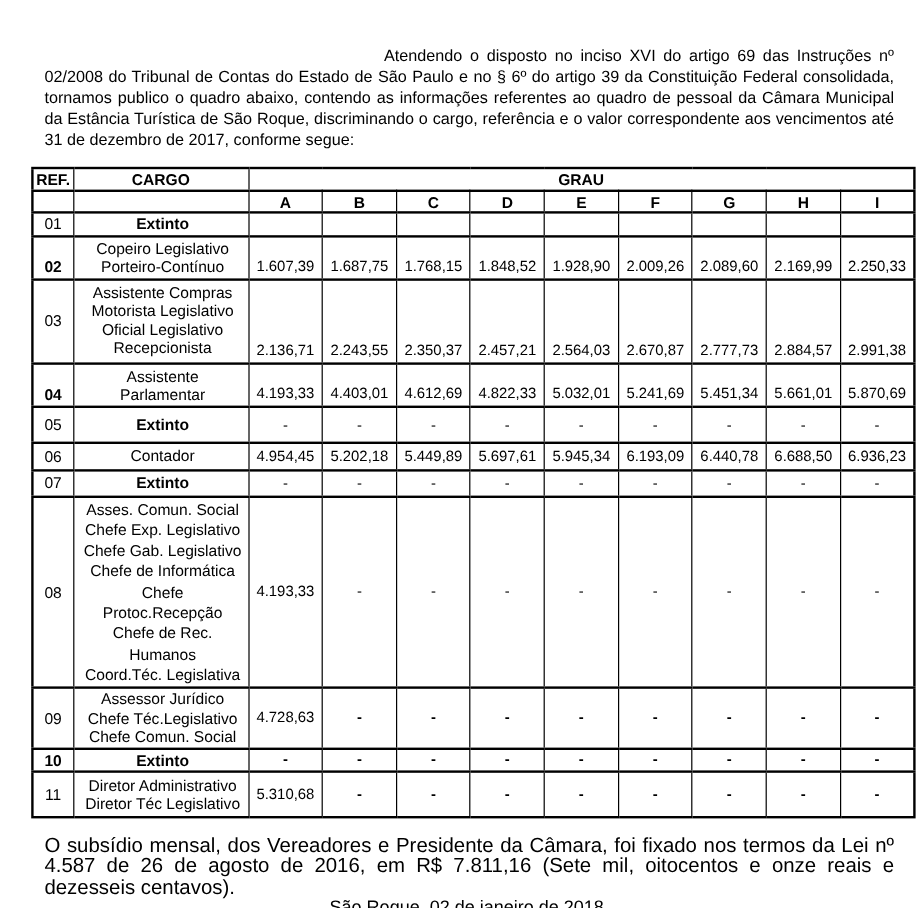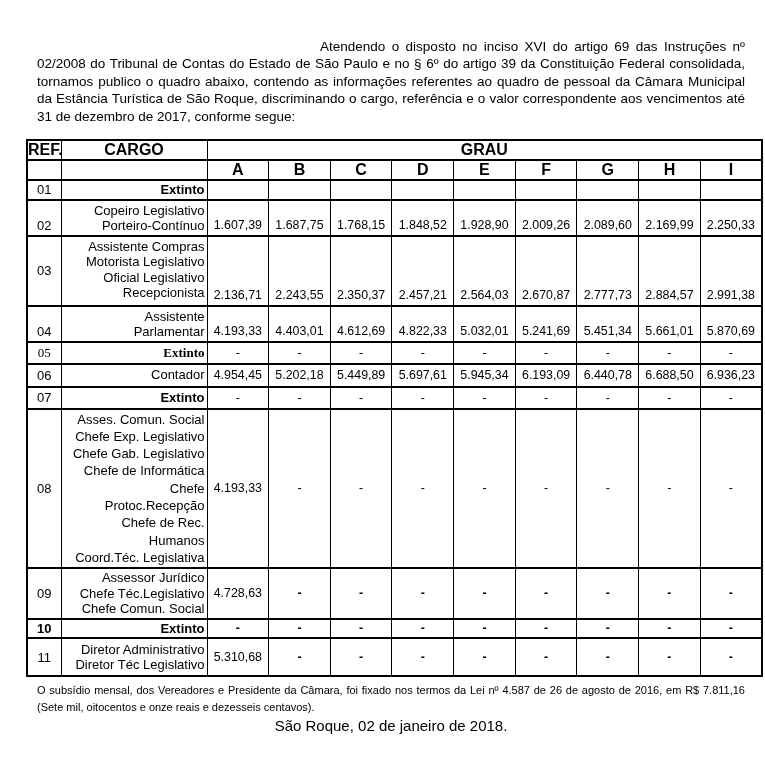--- a/index.html
+++ b/index.html
@@ -26,73 +26,73 @@
     border-collapse:collapse;
     table-layout:fixed;
     border:2px solid #000;
   }
   th, td {
     border:1px solid #000;
     border-top-width:2px;
     border-bottom-width:2px;
     overflow:hidden;
   }
-  thead th { font-weight:bold; font-size:16px; text-align:center; vertical-align:middle; }
+  thead th { font-weight:bold; font-size:13px; text-align:center; vertical-align:middle; }
   thead tr:nth-child(1) { height:19px; }
   thead tr:nth-child(2) { height:18px; }
 
   td.ref  { text-align:center; font-size:13px; vertical-align:middle; }
   td.cargo {
-    text-align:right; font-size:13px;
+    text-align:center; font-size:13px;
     padding:1px 2px 1px 5px;
     vertical-align:middle;
     white-space:pre-line;
     line-height:15.5px;
   }
   td.val { text-align:center; font-size:12.4px; vertical-align:middle; padding:0 1px; }
 
   tbody tr:nth-child(1)  { height:18px;padding-left:36px; }
   tbody tr:nth-child(2)  { height:36px; }
   tbody tr:nth-child(3)  { height:70px; }
   tbody tr:nth-child(4)  { height:36px; }
-  tbody tr:nth-child(5)  { height:22px;font-family:Liberation Serif, serif; }
+  tbody tr:nth-child(5)  { height:30px; }
   tbody tr:nth-child(6)  { height:23px; }
   tbody tr:nth-child(7)  { height:22px;margin-top:12px; }
   tbody tr:nth-child(8)  { height:158px; }
   tbody tr:nth-child(9)  { height:50px; }
   tbody tr:nth-child(10) { height:18px; }
   tbody tr:nth-child(11) { height:38px; }
 
   
   tbody tr:nth-child(2) td.cargo,
   tbody tr:nth-child(3) td.cargo,
   tbody tr:nth-child(4) td.cargo { vertical-align:top; padding-top:2px; }
   tbody tr:nth-child(2) td.val,
   tbody tr:nth-child(3) td.val,
   tbody tr:nth-child(4) td.val { vertical-align:bottom; padding-bottom:3px; }
   tbody tr:nth-child(2) td.ref,
-  tbody tr:nth-child(4) td.ref { vertical-align:bottom; padding-bottom:2px; }
+  tbody tr:nth-child(4) td.ref { vertical-align:bottom; padding-bottom:2px;font-weight:bold; }
 
   
   tbody tr:nth-child(1) td.cargo,
   tbody tr:nth-child(5) td.cargo,
   tbody tr:nth-child(7) td.cargo,
   tbody tr:nth-child(10) td.cargo { font-weight:bold; }
   tbody tr:nth-child(10) td.ref { font-weight:bold; }
 
   
   tbody tr:nth-child(9)  td.dash,
   tbody tr:nth-child(10) td.dash,
   tbody tr:nth-child(11) td.dash { font-weight:bold; }
 
   tbody tr:nth-child(8) td.cargo { line-height:17.3px; }
 
   .footer-text {
-    margin:5px 20px 0 37px;
-    font-size:11px;
+    margin:14px 20px 0 37px;
+    font-size:17px;
     line-height:17.2px;
     text-align:justify;
   }
   .date-line {
     margin:0 20px 0 37px;
     font-size:15px;
     line-height:17.2px;
     text-align:center;
   }
 </style>

